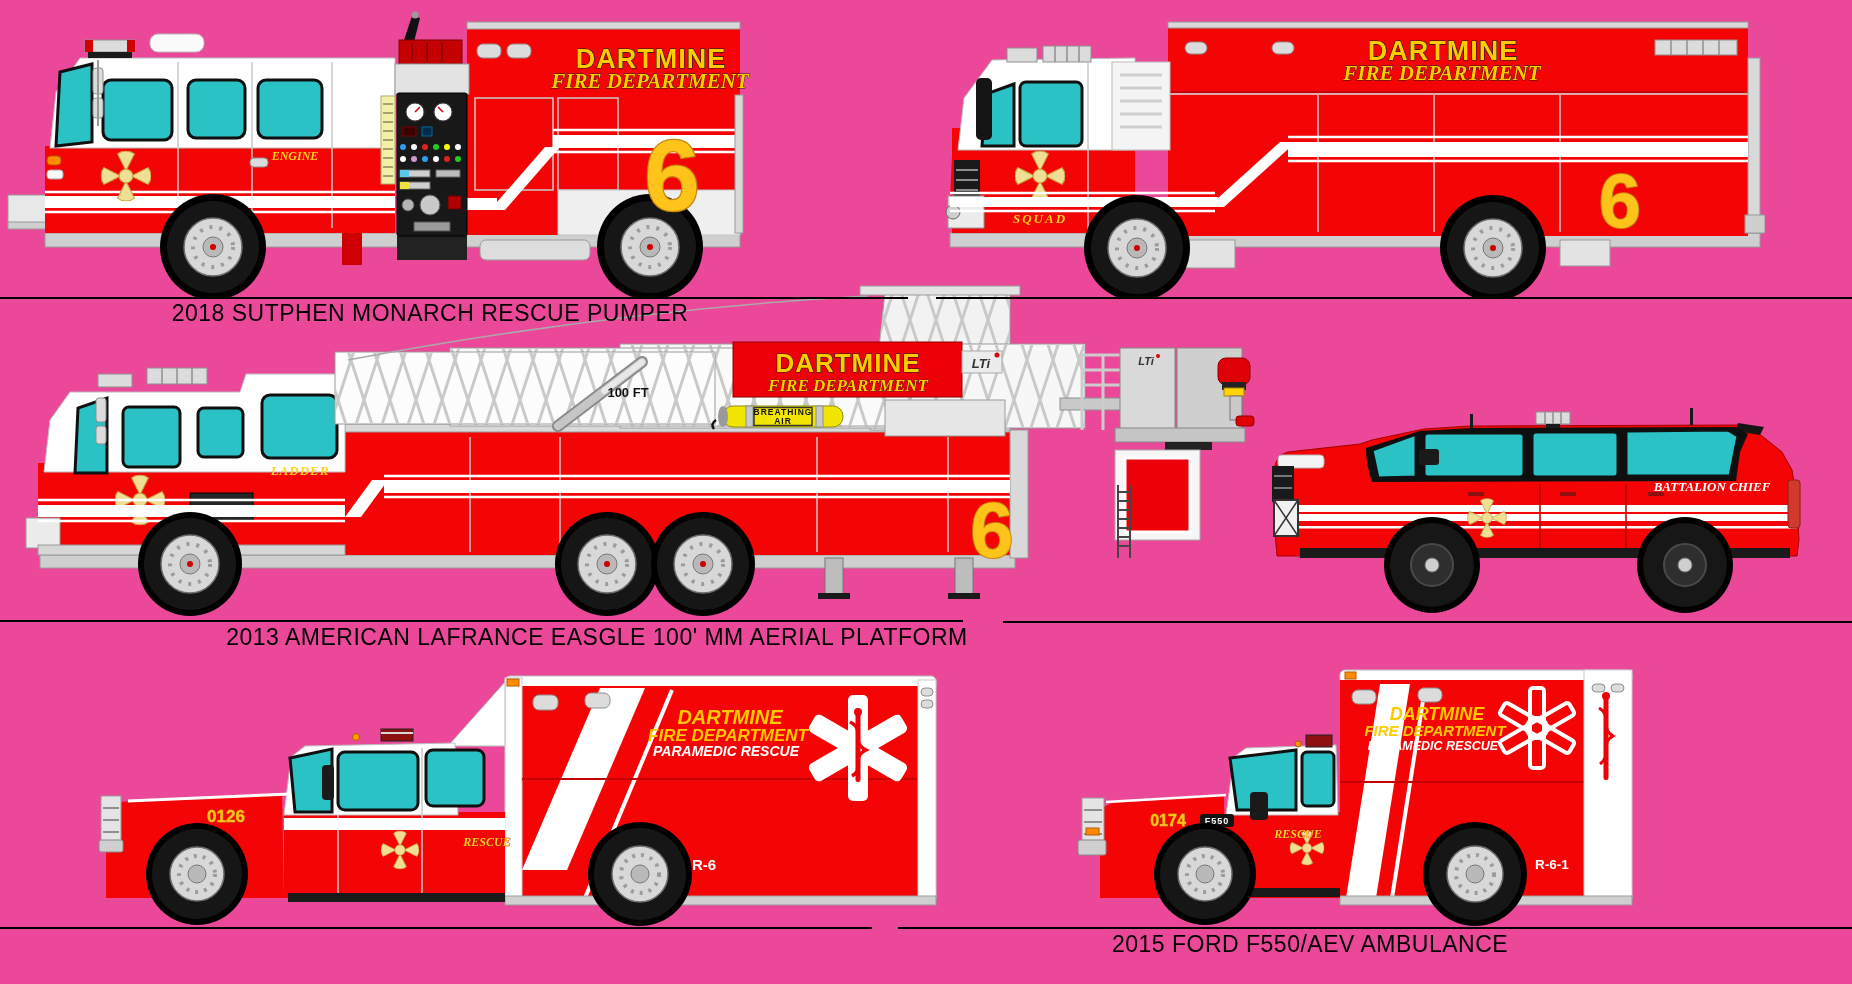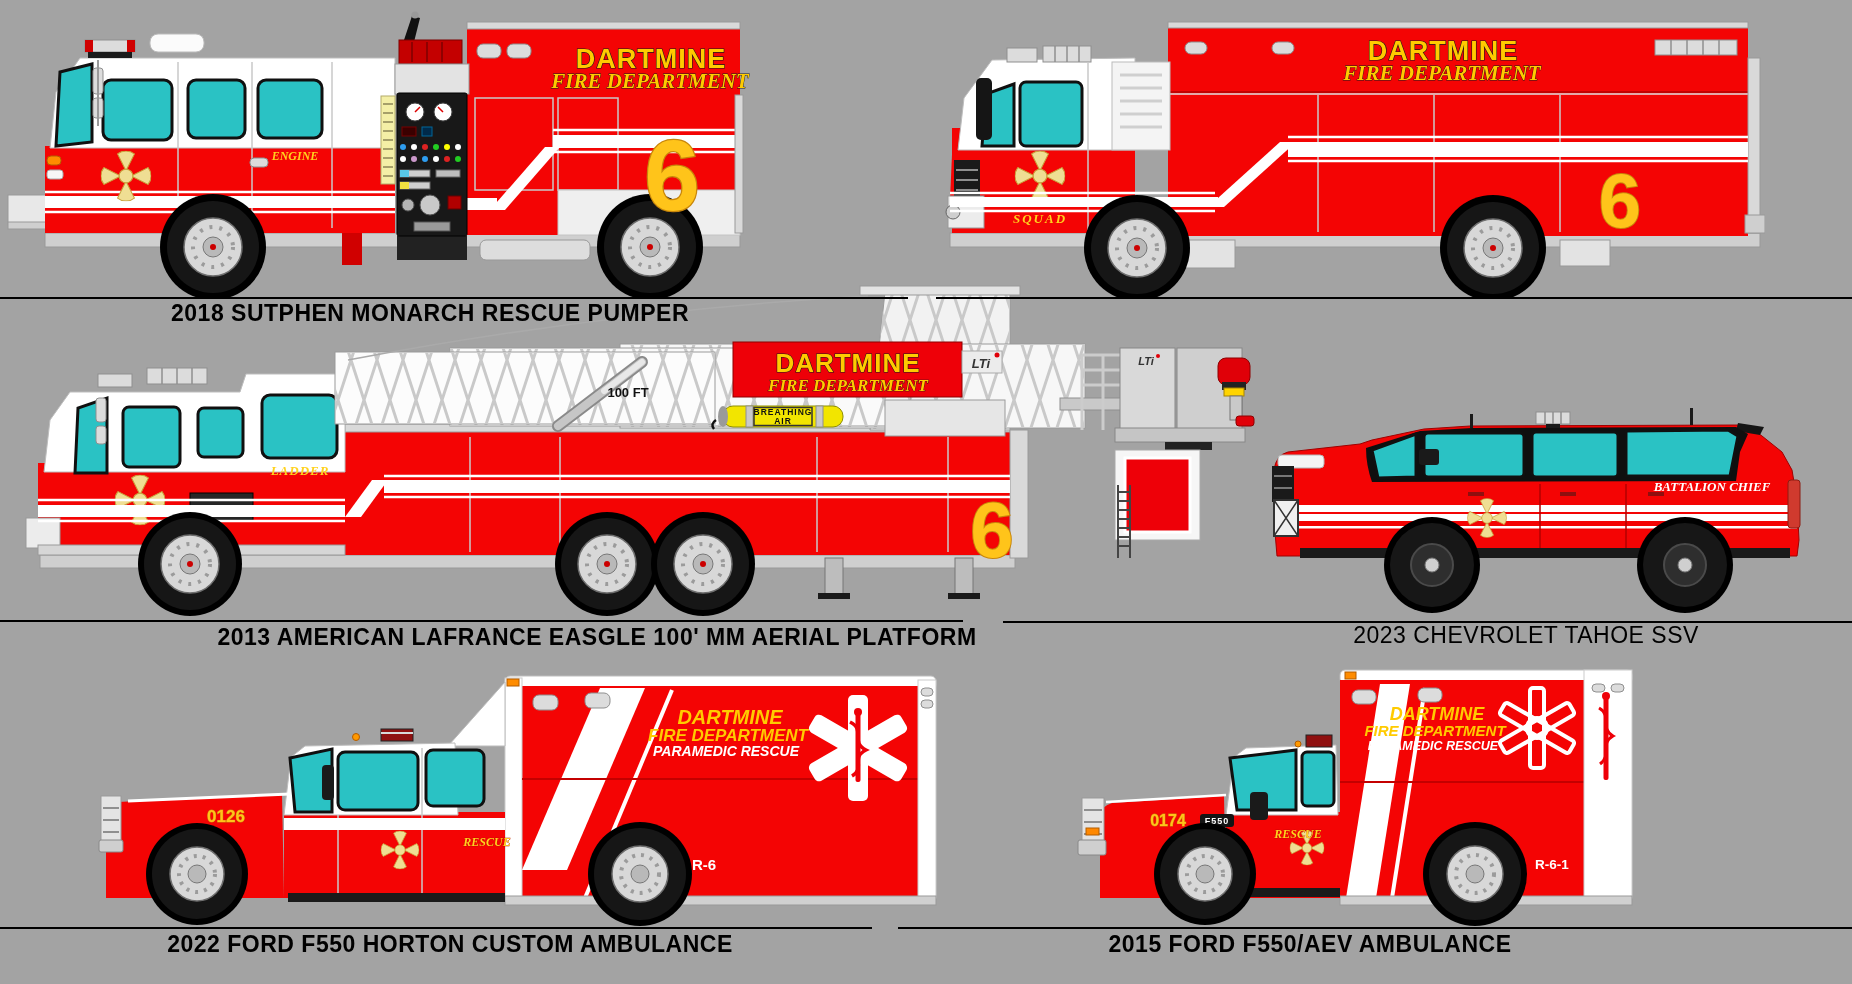--- a/index.html
+++ b/index.html
@@ -1,21 +1,21 @@
 <!DOCTYPE html>
 <html><head>
 <meta charset="utf-8">
 <style>
   html,body{margin:0;padding:0;background:#fff;}
-  #canvas{position:relative;width:1852px;height:984px;background:#a3a3a3;overflow:hidden;
+  #canvas{position:relative;width:1852px;height:984px;background:#ec4899;overflow:hidden;
           font-family:"Liberation Sans",sans-serif;}
   .veh{position:absolute;}
   .rule{position:absolute;height:2px;background:#000;}
   .cap{position:absolute;transform:translateX(-50%);white-space:nowrap;color:#000;
-       font-family:"Liberation Sans",sans-serif;font-weight:700;font-size:23px;letter-spacing:.5px;}
+       font-family:"Liberation Sans",sans-serif;font-weight:400;font-size:23px;letter-spacing:.5px;}
   .cap--regular{font-weight:400;}
   
   .red{fill:#f40404;}
   .wht{fill:#ffffff;stroke:#bdbdbd;stroke-width:1;}
   .sil{fill:#dcdcdc;stroke:#8f8f8f;stroke-width:1;}
   .blk{fill:#1a1a1a;}
   .glass{fill:#2ac2c4;stroke:#101010;stroke-width:3;}
   .stripe{fill:#ffffff;}
   .pin{stroke:#ffffff;stroke-width:2.5;fill:none;}
   .seam{stroke:#c9c9c9;stroke-width:1.5;fill:none;}
@@ -560,17 +560,15 @@
 
   <div class="rule" style="left:0;top:297px;width:908px"></div>
   <div class="rule" style="left:936px;top:297px;width:916px"></div>
   <div class="rule" style="left:0;top:620px;width:963px"></div>
   <div class="rule" style="left:1003px;top:621px;width:849px"></div>
   <div class="rule" style="left:0;top:927px;width:872px"></div>
   <div class="rule" style="left:898px;top:927px;width:954px"></div>
 
   <div class="cap" style="left:430px;top:300px">2018 SUTPHEN MONARCH RESCUE PUMPER</div>
   <div class="cap" style="left:597px;top:624px">2013 AMERICAN LAFRANCE EASGLE 100' MM AERIAL PLATFORM</div>
-  <div class="cap cap--regular" style="left:1526px;top:622px">2023 CHEVROLET TAHOE SSV</div>
-  <div class="cap" style="left:450px;top:931px">2022 FORD F550 HORTON CUSTOM AMBULANCE</div>
   <div class="cap" style="left:1310px;top:931px">2015 FORD F550/AEV AMBULANCE</div>
 
 </div>
 
 </body></html>

